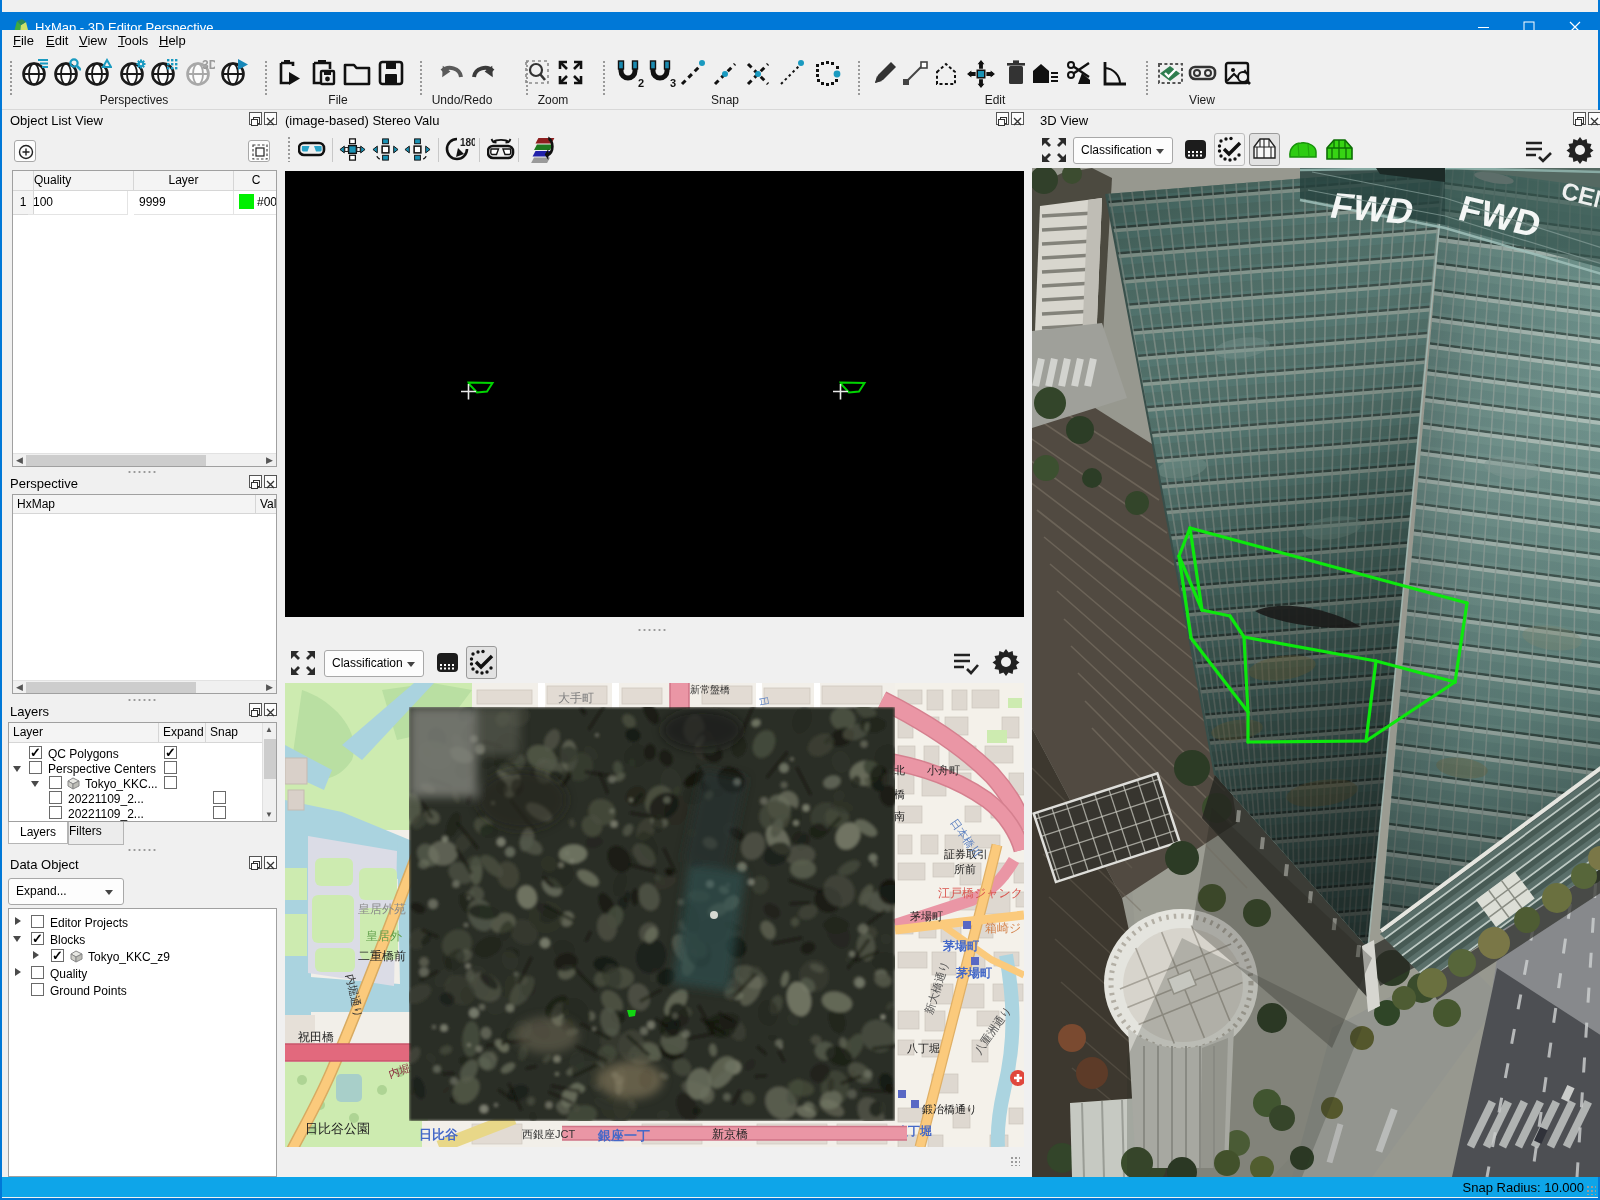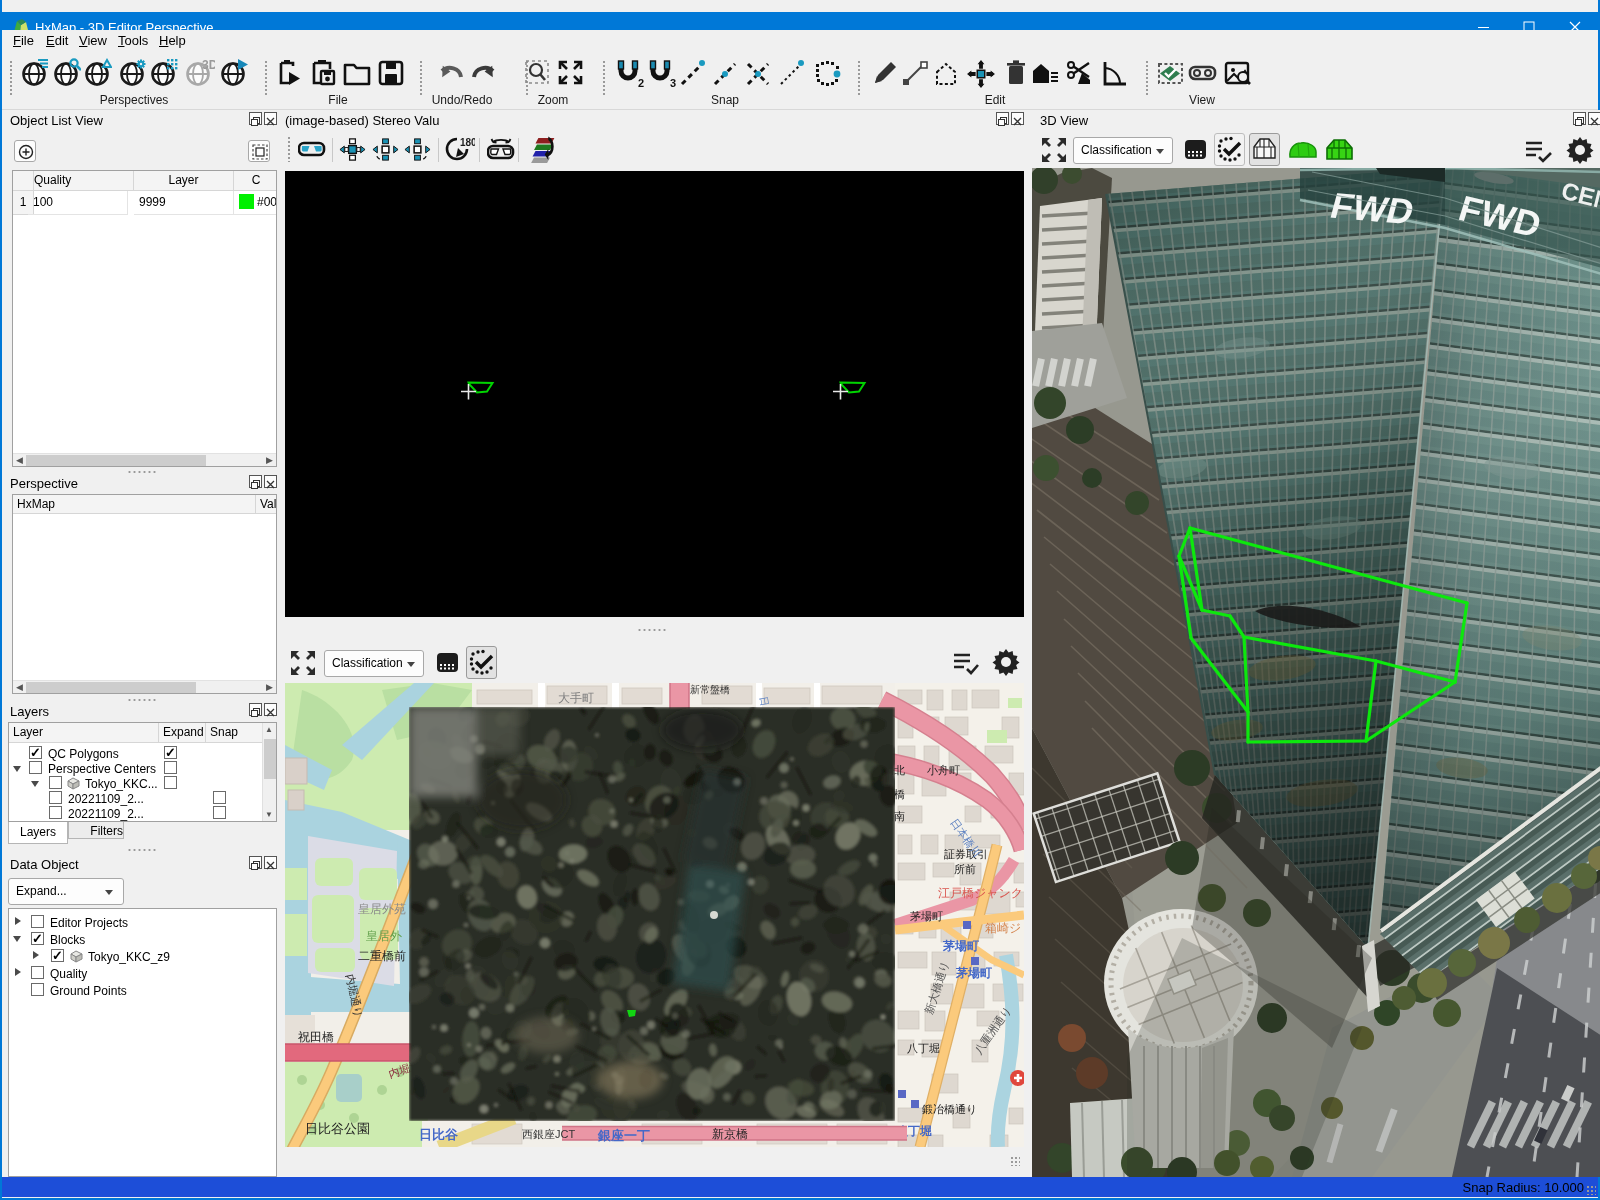--- a/index.html
+++ b/index.html
@@ -16,21 +16,21 @@
 .ticon{position:absolute;top:6px;}
 #main{position:absolute;left:0;top:110px;width:1600px;height:1067px;background:#f0f0f0;}
 .panel-title{font-size:13px;color:#000;}
 .dockbtns{position:absolute;display:flex;gap:2px;}
 .dockbtn{width:13px;height:13px;border:1px solid #555;background:#fdfdfd;position:relative;}
 .whitebox{background:#fff;border:1px solid #a0a0a0;position:absolute;overflow:hidden;}
 .hdrcell{background:#f4f4f4;border-right:1px solid #d6d6d6;border-bottom:1px solid #d6d6d6;font-size:12px;color:#000;overflow:hidden;}
 .cb{position:absolute;width:13px;height:13px;border:1px solid #6a6a6a;background:#fff;font-size:13px;line-height:11px;text-align:center;font-weight:bold;}
 .tri-r{width:0;height:0;border-left:6px solid #4a4a4a;border-top:4px solid transparent;border-bottom:4px solid transparent;position:absolute;}
 .tri-d{width:0;height:0;border-top:6px solid #4a4a4a;border-left:4px solid transparent;border-right:4px solid transparent;position:absolute;}
-#statusbar{position:absolute;left:0;top:1177px;width:100%;height:20px;background:#1d4ed8;font-size:13px;color:#000;}
+#statusbar{position:absolute;left:0;top:1177px;width:100%;height:20px;background:#0ea5e9;font-size:13px;color:#000;}
 .scrollh{position:absolute;height:13px;background:#f0f0f0;border-top:1px solid #e2e2e2;}
 .scrollh .thumb{position:absolute;top:1px;height:11px;background:#cdcdcd;}
 .sarr{position:absolute;font-size:9px;color:#555;top:1px;}
 </style></head>
 <body>
 <div id="win">
 <div id="titlebar">
  <svg style="position:absolute;left:10px;top:6px" width="18" height="18" viewBox="0 0 18 18">
         <path d="M2 14 L5 3 L9 7 L8 15 Z" fill="#3faa3f"></path>
         <path d="M8 15 L9 7 L14 4 L16 12 Z" fill="#cfe06a"></path>
@@ -371,21 +371,21 @@
  <div class="cb" style="left:40px;top:83px"></div>
         <span style="position:absolute;left:59px;top:84px">20221109_2...</span>
         <div class="cb" style="left:204px;top:83px"></div>
  <div style="position:absolute;right:0;top:0;width:14px;height:98px;background:#f0f0f0;border-left:1px solid #e0e0e0">
   <span style="position:absolute;top:2px;left:2px;font-size:8px;color:#555">▲</span>
   <span style="position:absolute;bottom:2px;left:2px;font-size:8px;color:#555">▼</span>
   <div style="position:absolute;top:16px;left:1px;width:12px;height:40px;background:#cdcdcd"></div>
  </div>
 </div>
 <div style="position:absolute;left:6px;top:712px;width:60px;height:22px;background:#fff;border:1px solid #b5b5b5;border-top:none;font-size:12px;text-align:center;line-height:20px">Layers</div>
-<div style="position:absolute;left:66px;top:712px;width:56px;height:17px;background:#ececec;border:1px solid #b5b5b5;border-top:none;font-size:12px;text-align:right;line-height:18px">Filters</div>
+<div style="position:absolute;left:66px;top:712px;width:56px;height:23px;background:#ececec;border:1px solid #b5b5b5;border-top:none;font-size:12px;text-align:left;line-height:18px">Filters</div>
 <div style="position:absolute;left:125px;top:738px;width:30px;height:4px;background-image:radial-gradient(circle,#999 1px,transparent 1.2px);background-size:5px 4px"></div>
 <div style="position:absolute;left:8px;top:747px" class="panel-title">Data Object</div>
 <div class="dockbtns" style="left:247px;top:746px">
  <div class="dockbtn"><svg width="11" height="11">
             <rect x="3.5" y="1.5" width="6" height="6" fill="none" stroke="#333"></rect>
             <rect x="1.5" y="3.5" width="6" height="6" fill="#fdfdfd" stroke="#333"></rect>
           </svg></div>
  <div class="dockbtn"><svg width="11" height="11">
             <path d="M2 2 L9 9 M9 2 L2 9" stroke="#333" stroke-width="1.3"></path>
           </svg></div>

